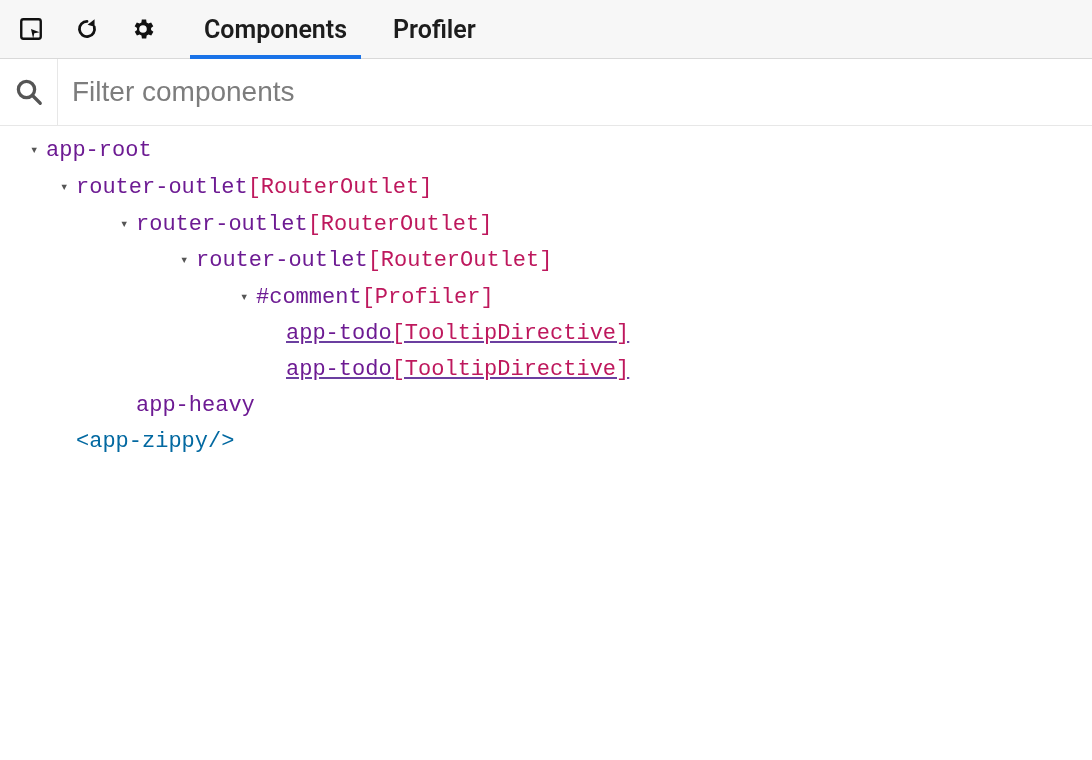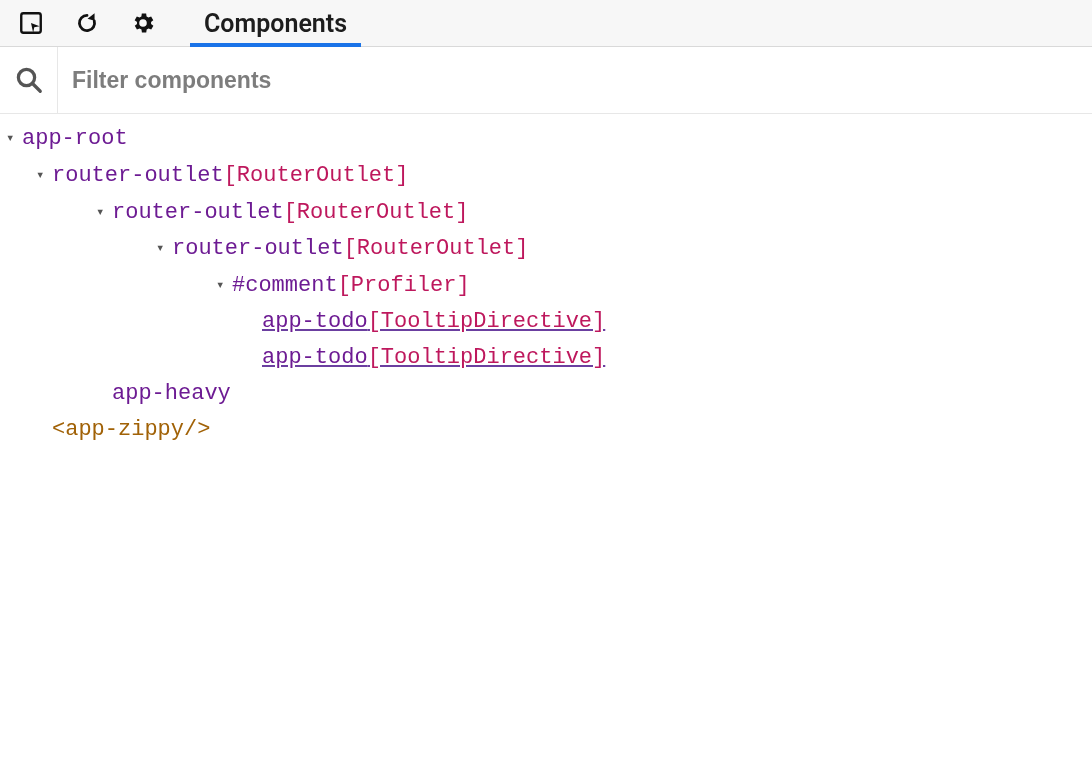--- a/index.html
+++ b/index.html
@@ -5,21 +5,21 @@
   * { box-sizing: border-box; margin: 0; padding: 0; }
   html, body {
     width: 1092px;
     height: 760px;
     font-family: -apple-system, BlinkMacSystemFont, "Segoe UI", Roboto, sans-serif;
     background: #fff;
     overflow: hidden;
   }
   
   .toolbar {
-    height: 47px;
+    height: 59px;
     background: #f7f7f7;
     border-bottom: 1px solid #d9d9d9;
     display: flex;
     align-items: center;
     padding: 0 10px;
   }
   .toolbar .icon-btn {
     width: 42px;
     height: 42px;
     display: flex;
@@ -70,53 +70,53 @@
     justify-content: center;
     border-right: 1px solid #e7e7e7;
     color: #555;
   }
   .search-icon-box svg { width: 30px; height: 30px; }
   .filter-input {
     flex: 1;
     height: 100%;
     border: none;
     outline: none;
-    font-size: 23px;
+    font-size: 28px;
     padding: 0 14px;
     color: #333;
-    font-weight: bold;
   }
   .filter-input::placeholder { color: #7d7d7d; }
 
   
   .tree {
     padding: 6px 0 0 4px;
     font-family: Menlo, Consolas, "Courier New", monospace;
     font-size: 22px;
     line-height: 36px;
     color: #6b3fa0;
     user-select: none;
   }
   .node {
     white-space: nowrap;
     cursor: default;
+    margin-left: 24px;
   }
   .node .caret {
     display: inline-block;
     width: 14px;
     color: #555;
     font-size: 14px;
     vertical-align: middle;
     margin-right: 2px;
     cursor: pointer;
   }
   .node .spacer { display: inline-block; width: 16px; }
   .node .tag   { color: #6d1b93; }          
   .node .meta  { color: #be185d; }          
-  .node .jsx   { color: #a16207; }          
+  .node .jsx   { color: #0369a1; }          
   
   .lvl-0 { padding-left: 2px; }
   .lvl-1 { padding-left: 32px; }
   .lvl-2 { padding-left: 62px; }
   .lvl-3 { padding-left: 92px; }
   .lvl-4 { padding-left: 122px; }
   .lvl-5 { padding-left: 152px; }
   .lvl-6 { padding-left: 182px; }
   .lvl-7 { padding-left: 212px; }
   .lvl-8 { padding-left: 242px; text-decoration: underline; }
@@ -140,20 +140,23 @@
   <div class="icon-btn">
     <svg viewBox="0 0 24 24">
       <path fill="currentColor" d="M19.4 13a7.5 7.5 0 0 0 .1-1 7.5 7.5 0 0 0-.1-1l2.1-1.6-2-3.5-2.5 1a7.6 7.6 0 0 0-1.7-1l-.4-2.6h-4l-.4 2.6a7.6 7.6 0 0 0-1.7 1l-2.5-1-2 3.5L6.5 11a7.5 7.5 0 0 0-.1 1 7.5 7.5 0 0 0 .1 1l-2.1 1.6 2 3.5 2.5-1a7.6 7.6 0 0 0 1.7 1l.4 2.6h4l.4-2.6a7.6 7.6 0 0 0 1.7-1l2.5 1 2-3.5Zm-7.4 2.5A3.5 3.5 0 1 1 15.5 12 3.5 3.5 0 0 1 12 15.5Z"></path>
     </svg>
   </div>
 
   <div class="tabs">
     <div class="tab active">
       <span>Components</span>
     </div>
+    <div class="tab">
+      <span>Profiler</span>
+    </div>
   </div>
 </div>
 
 <div class="filter-bar">
   <div class="search-icon-box">
     <svg viewBox="0 0 24 24">
       <circle cx="10" cy="10" r="6.5" fill="none" stroke="currentColor" stroke-width="2.6"></circle>
       <line x1="15" y1="15" x2="21" y2="21" stroke="currentColor" stroke-width="2.6" stroke-linecap="round"></line>
     </svg>
   </div>

